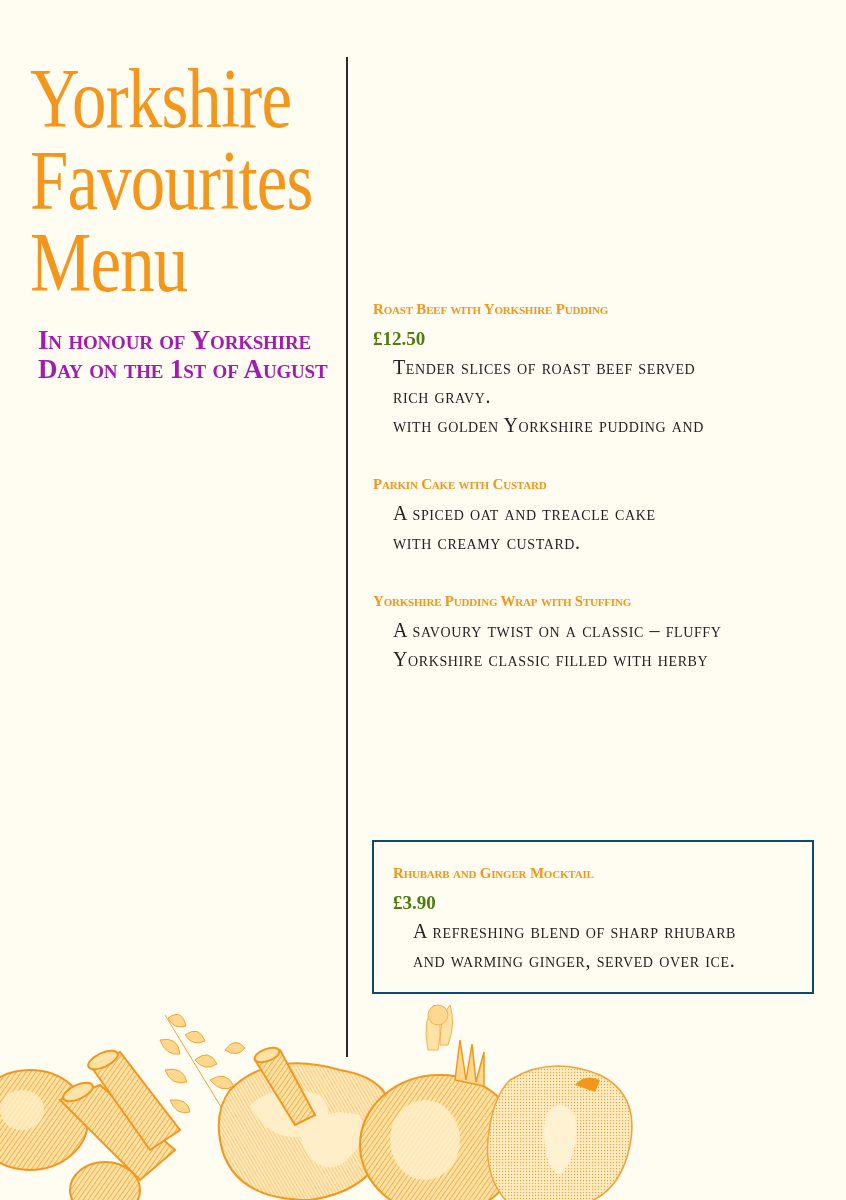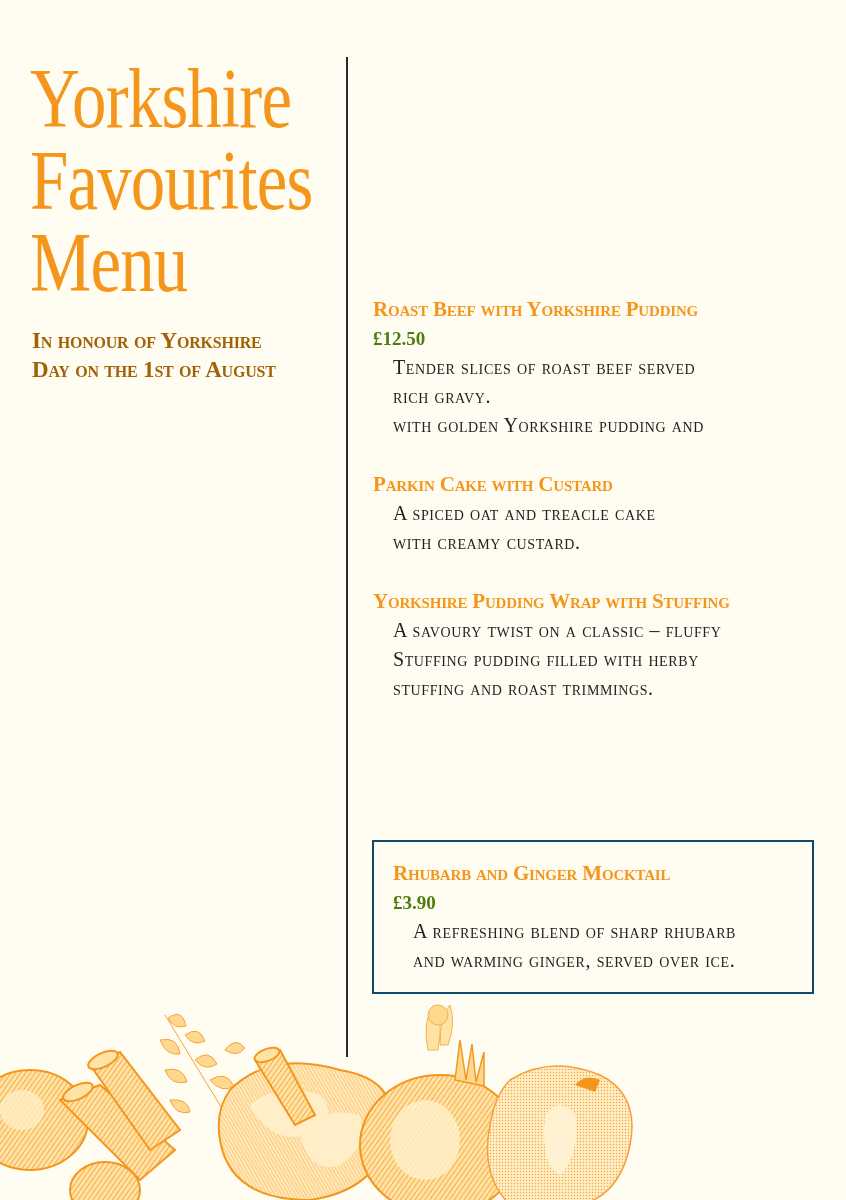--- a/index.html
+++ b/index.html
@@ -25,28 +25,28 @@
     font-size: 84px;
     line-height: 82px;
     letter-spacing: -1px;
     transform: scaleX(0.82);
     transform-origin: left top;
     white-space: nowrap;
   }
   .title span { display: block; }
   .subtitle {
     position: absolute;
-    left: 32px;
+    left: 38px;
     top: 326px;
     width: 300px;
-    color: #a16207;
+    color: #a21caf;
     font-family: "Liberation Serif", serif;
     font-weight: bold;
     font-variant: small-caps;
-    font-size: 23px;
+    font-size: 27px;
     line-height: 29px;
     letter-spacing: -0.2px;
   }
   .divider {
     position: absolute;
     left: 346px;
     top: 57px;
     width: 2px;
     height: 1000px;
     background: #2b2b2b;
@@ -58,21 +58,21 @@
     width: 450px;
   }
   .item {
     margin-bottom: 30px;
   }
   .item-name {
     color: #f5961c;
     font-family: "Liberation Serif", serif;
     font-weight: bold;
     font-variant: small-caps;
-    font-size: 21px;
+    font-size: 15px;
     line-height: 29px;
     letter-spacing: -0.2px;
     white-space: nowrap;
   }
   .item-price {
     color: #4d7c0f;
     font-family: "Liberation Serif", serif;
     font-weight: bold;
     font-size: 19px;
     line-height: 29px;
@@ -139,22 +139,21 @@
     <div class="item-name">Parkin Cake with Custard</div>
     <div class="item-desc">
       <span>A spiced oat and treacle cake</span>
       <span>with creamy custard.</span>
     </div>
   </div>
   <div class="item">
     <div class="item-name">Yorkshire Pudding Wrap with Stuffing</div>
     <div class="item-desc">
       <span>A savoury twist on a classic – fluffy</span>
-      <span>Stuffing pudding filled with herby</span>
-      <span>stuffing and roast trimmings.</span>
+      <span>Yorkshire classic filled with herby</span>
     </div>
   </div>
 </div>
 
 <div class="feature-box">
   <div class="inner">
     <div class="item-name">Rhubarb and Ginger Mocktail</div>
     <div class="item-price">£3.90</div>
     <div class="item-desc">
       <span>A refreshing blend of sharp rhubarb</span>

